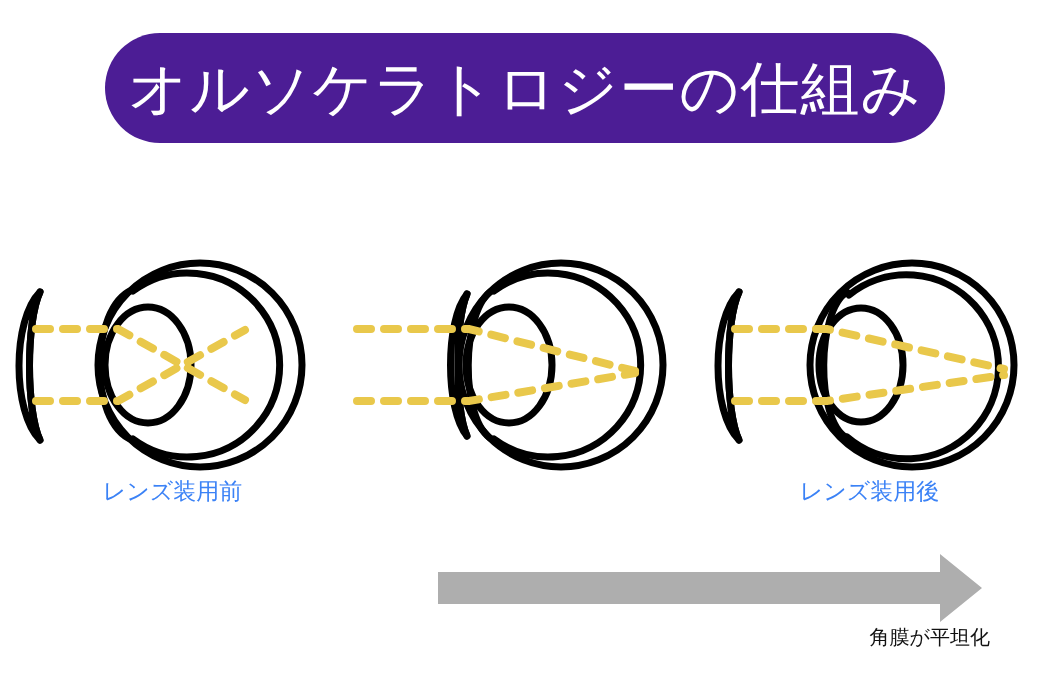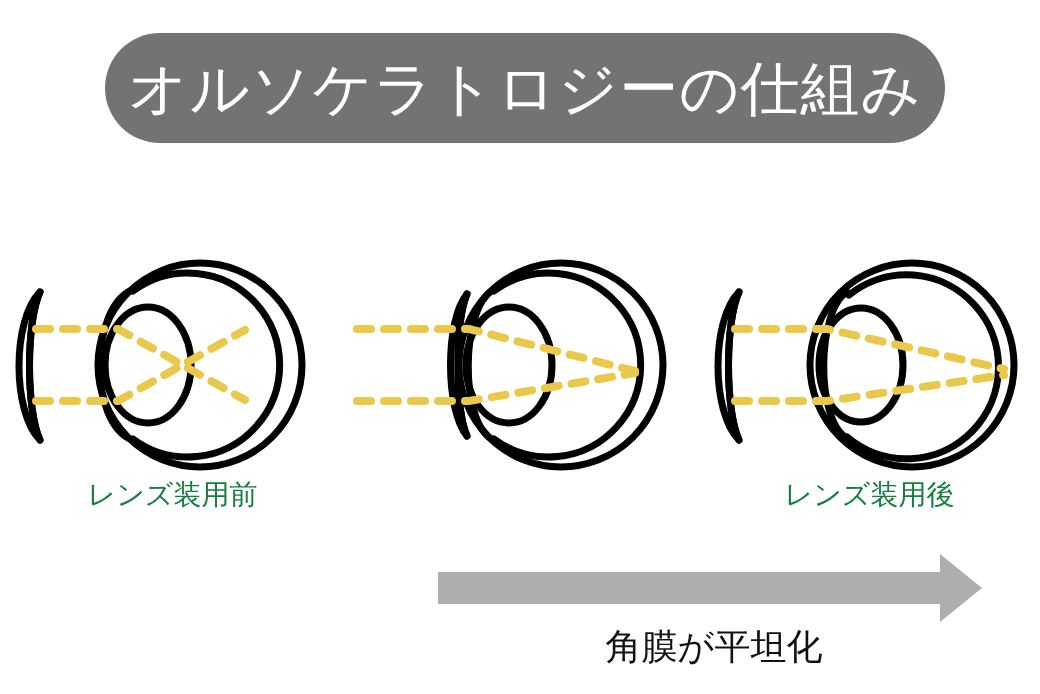--- a/index.html
+++ b/index.html
@@ -25,21 +25,21 @@
     height: 694px;
   }
 
   
   .title-pill {
     position: absolute;
     left: 105px;
     top: 33px;
     width: 840px;
     height: 110px;
-    background: #737373;
+    background: #4c1d95;
     border-radius: 55px;
     display: flex;
     align-items: center;
     justify-content: center;
     box-sizing: border-box;
   }
   .title-text {
     color: #ffffff;
     font-size: 59px;
     line-height: 1;
@@ -60,42 +60,42 @@
     display: block;
     width: 345px;
     height: 230px;
   }
 
   .stage-label {
     position: absolute;
     top: 478px;
     width: 345px;
     text-align: center;
-    font-size: 28px;
+    font-size: 23px;
     line-height: 1.2;
-    color: #15803d;
+    color: #3b82f6;
     font-family: "DejaVu Sans", "Liberation Sans", sans-serif;
     white-space: nowrap;
   }
 
   
   .arrow-wrap {
     position: absolute;
     left: 430px;
     top: 552px;
     width: 560px;
     height: 72px;
   }
   .arrow-caption {
     position: absolute;
     left: 430px;
     top: 625px;
     width: 560px;
-    text-align: center;
-    font-size: 36px;
+    text-align: right;
+    font-size: 20px;
     line-height: 1.2;
     color: #111111;
     font-family: "DejaVu Sans", "Liberation Sans", sans-serif;
     white-space: nowrap;
     padding-left: 8px;
     box-sizing: border-box;
   }
 </style>
 </head>
 <body>

